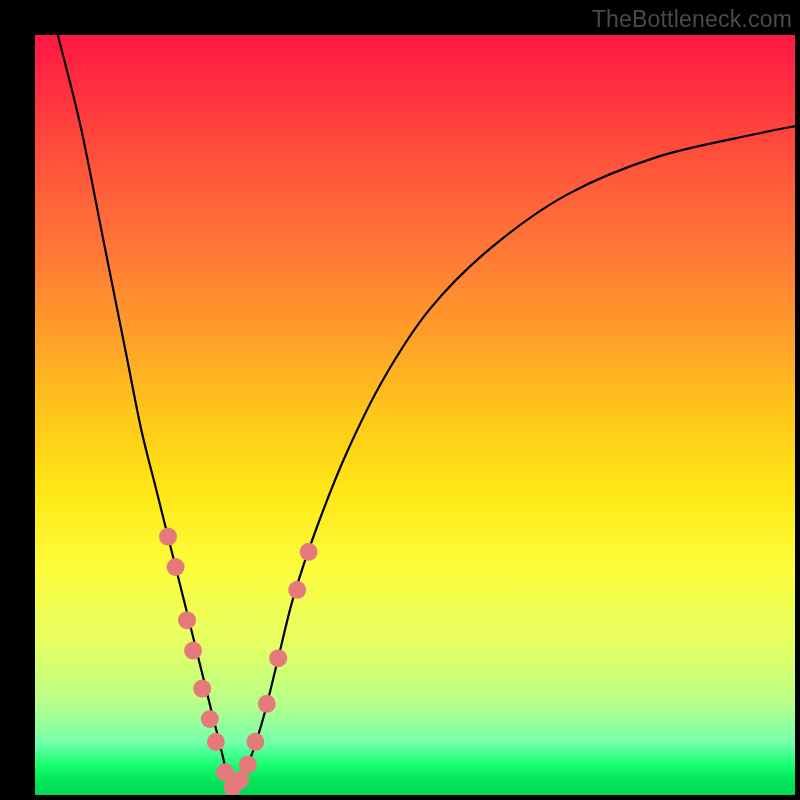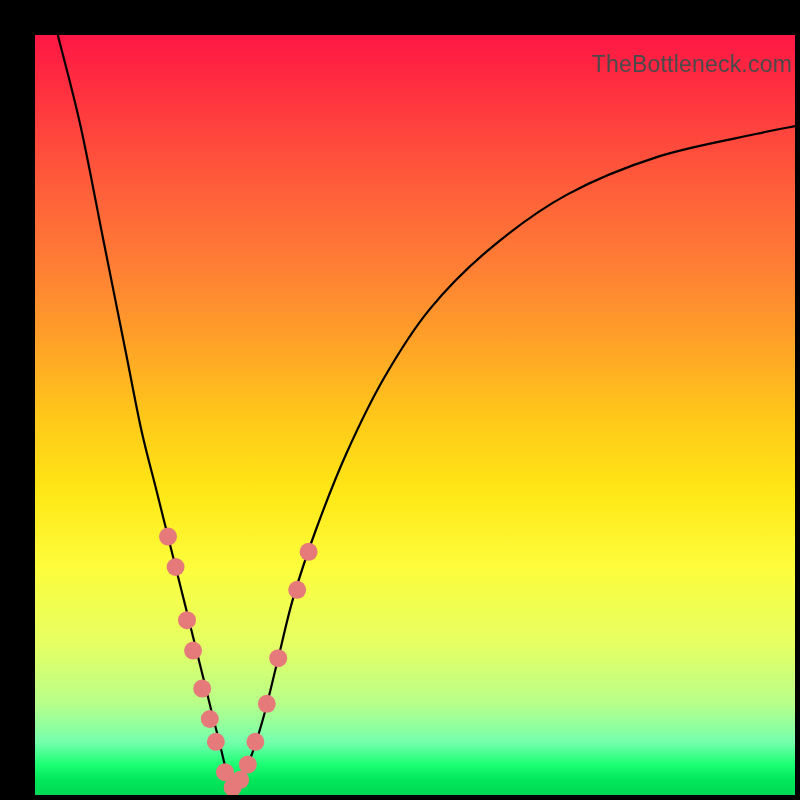--- a/index.html
+++ b/index.html
@@ -61,21 +61,20 @@
   }
   .watermark {
     position: absolute;
     top: 6px;
     right: 8px;
     color: #4a4a4a;
     font-size: 23px;
     font-weight: 500;
     letter-spacing: 0.2px;
     user-select: none;
-    margin-top: 45px;
   }
 </style>
 </head>
 <body>
 
 <div class="frame">
   <div class="plot-area">
     <svg viewBox="0 0 760 760">
       <path id="curve-path" class="curve" d="M 22.8 0 C 26.6 15.200000000000008, 38 57.000000000000036, 45.6 91.20000000000005 C 53.2 125.40000000000006, 60.79999999999999 167.20000000000005, 68.39999999999999 205.20000000000005 C 75.99999999999999 243.20000000000005, 84.86666666666667 287.5333333333334, 91.2 319.20000000000005 C 97.53333333333333 350.8666666666667, 101.33333333333334 372.4, 106.4 395.2 C 111.46666666666667 418, 116.53333333333335 435.73333333333335, 121.60000000000001 456 C 126.66666666666667 476.26666666666665, 131.73333333333332 496.5333333333333, 136.79999999999998 516.8 C 141.86666666666665 537.0666666666666, 146.93333333333334 557.3333333333334, 152 577.6 C 157.06666666666666 597.8666666666667, 162.13333333333333 618.1333333333333, 167.2 638.4 C 172.26666666666665 658.6666666666666, 177.33333333333334 680.2, 182.4 699.2 C 187.46666666666667 718.2, 192.53333333333333 747.3333333333333, 197.6 752.4 C 202.66666666666666 757.4666666666667, 207.73333333333335 741, 212.8 729.6 C 217.86666666666667 718.2, 222.93333333333334 701.7333333333333, 228 684 C 233.06666666666666 666.2666666666667, 238.13333333333335 643.4666666666667, 243.20000000000002 623.2 C 248.26666666666668 602.9333333333334, 252.06666666666672 583.9333333333333, 258.40000000000003 562.4 C 264.73333333333335 540.8666666666667, 272.3333333333333 518.0666666666666, 281.2 494 C 290.06666666666666 469.93333333333334, 300.19999999999993 443.33333333333337, 311.59999999999997 418 C 323 392.66666666666663, 335.6666666666667 366.0666666666666, 349.6 341.99999999999994 C 363.53333333333336 317.9333333333333, 377.46666666666664 295.13333333333327, 395.2 273.59999999999997 C 412.93333333333334 252.06666666666666, 433.2 231.80000000000007, 456 212.80000000000007 C 478.8 193.80000000000007, 504.1333333333333 174.80000000000004, 532 159.60000000000002 C 559.8666666666667 144.4, 591.5333333333333 131.73333333333338, 623.1999999999999 121.60000000000002 C 654.8666666666666 111.46666666666668, 699.2 103.86666666666662, 722 98.79999999999995 C 744.8 93.73333333333329, 753.6666666666666 92.4666666666667, 760 91.20000000000005"></path>
       <g id="dots">

